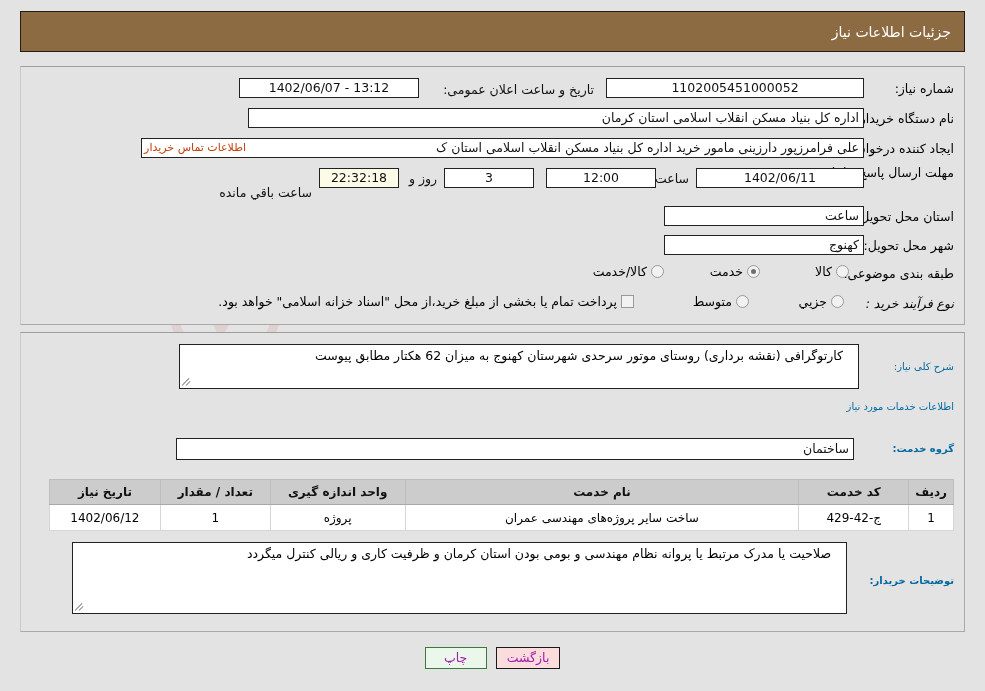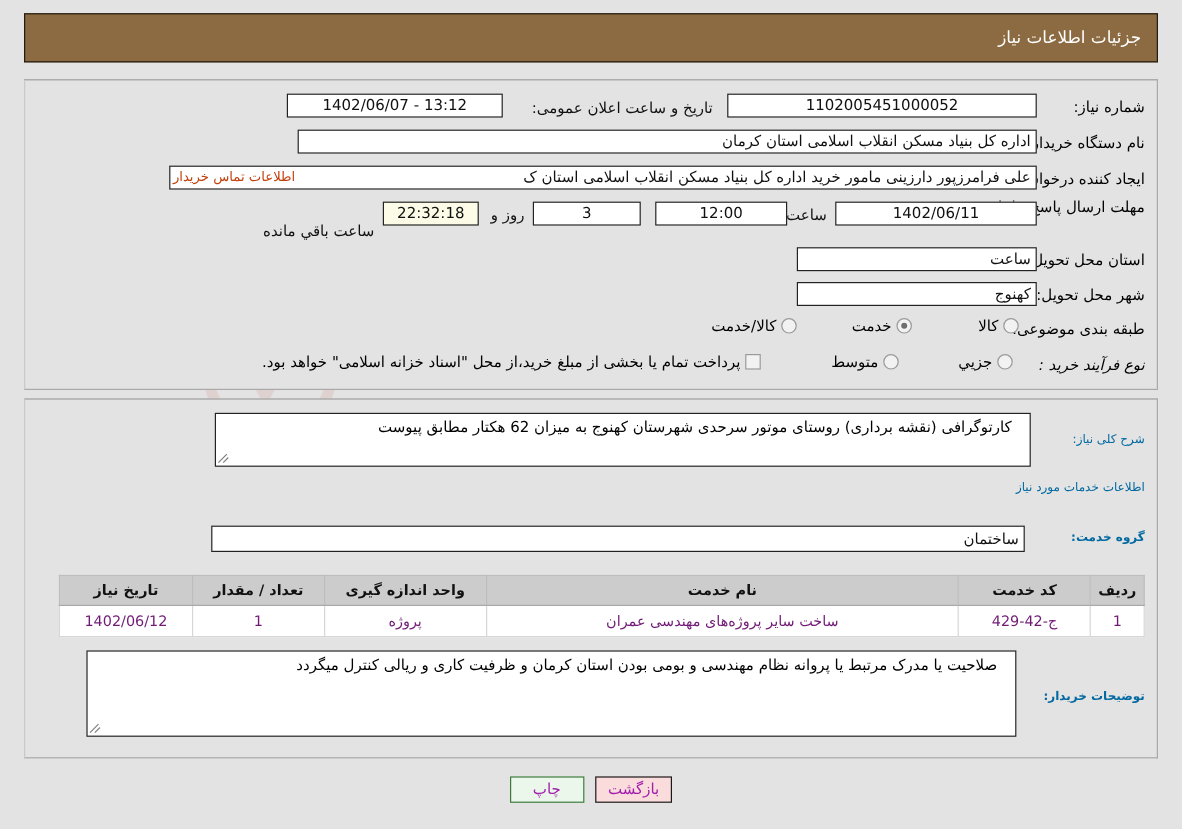--- a/index.html
+++ b/index.html
@@ -216,21 +216,21 @@
     color: #111;
     text-align: center;
     white-space: nowrap;
   }
   .tbl td {
     background: #ffffff;
     border: 1px solid #d6d6d6;
     height: 25px;
     padding: 0 6px;
     text-align: center;
-    color: #701a75;
+    color: #000000;
     font-size: 12px;
     white-space: nowrap;
   }
 
   
   .btnbar {
     position: absolute;
     left: 0;
     right: 0;
     top: 647px;

